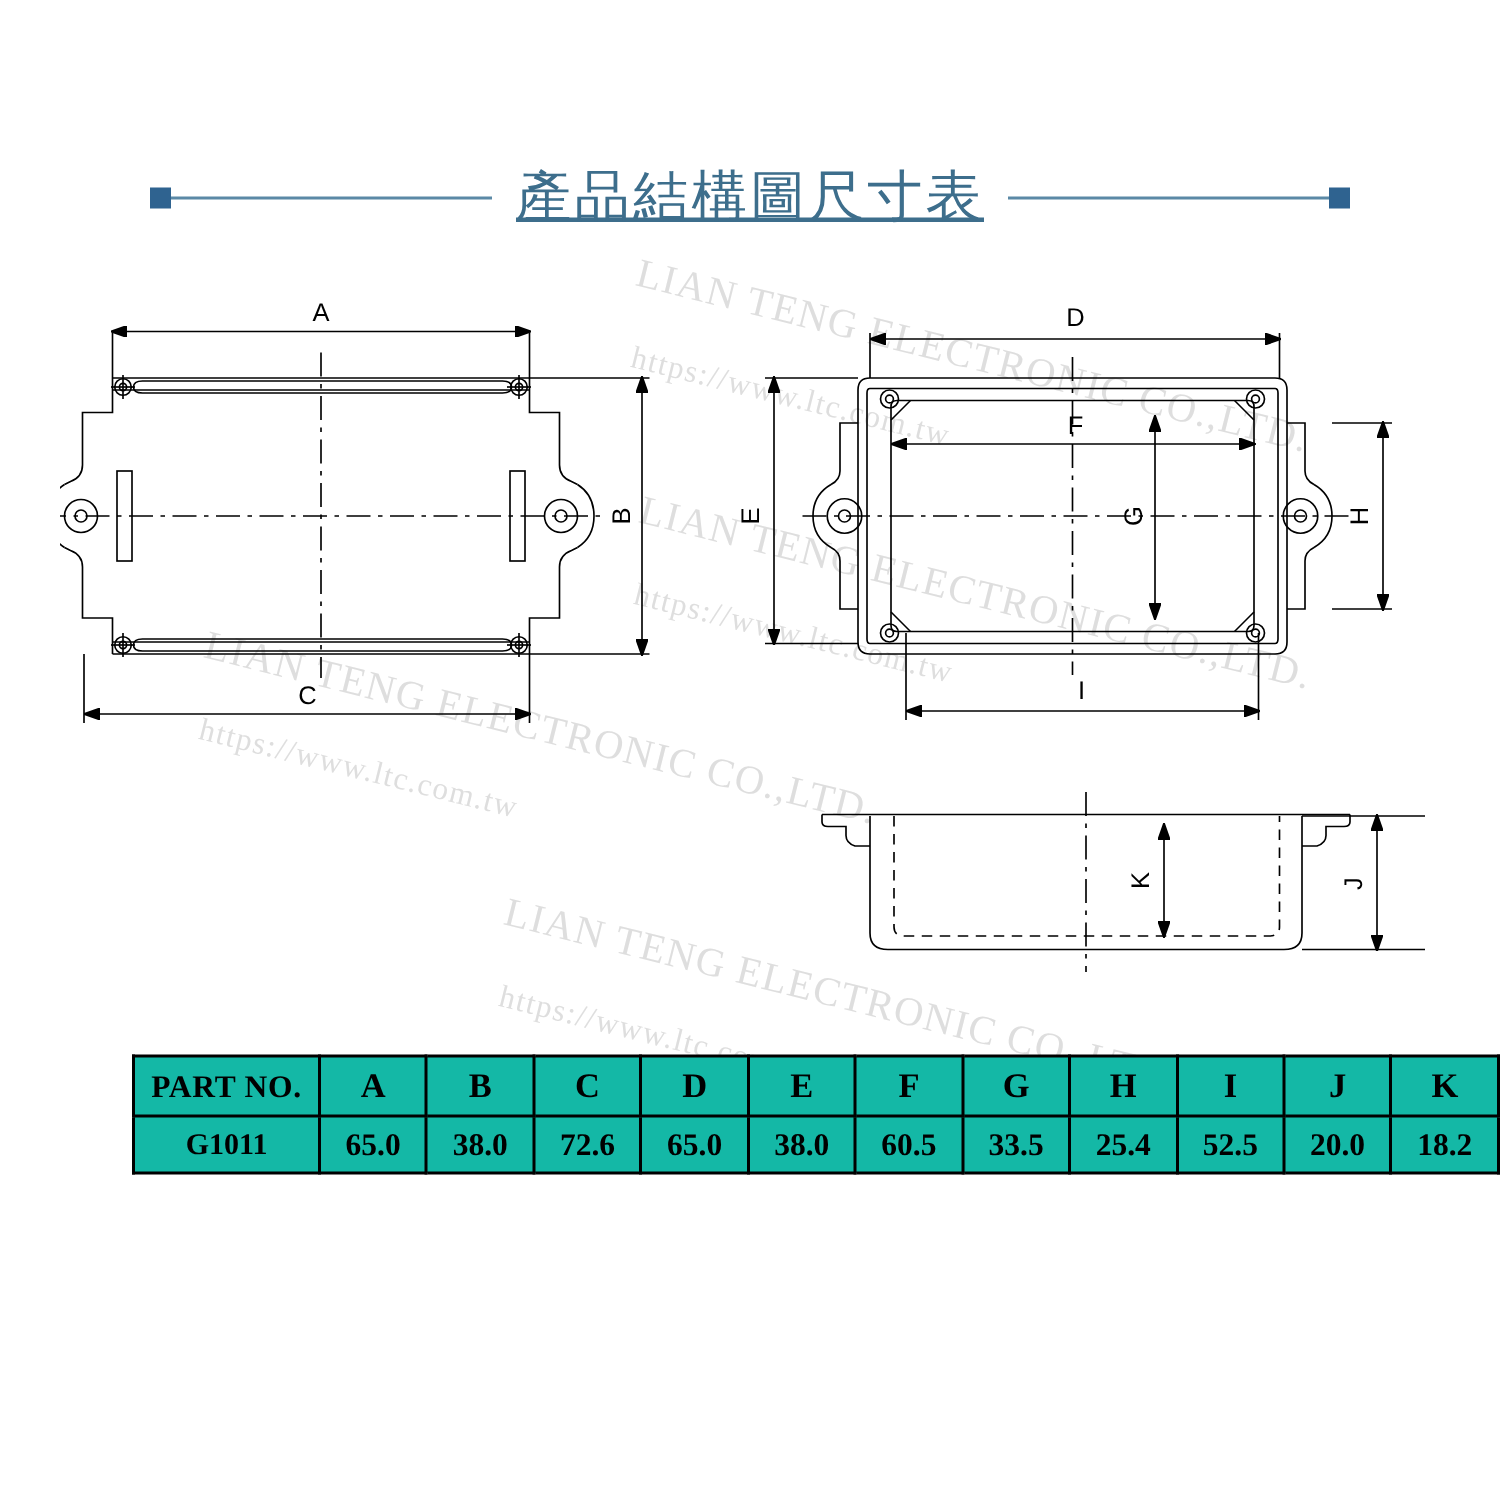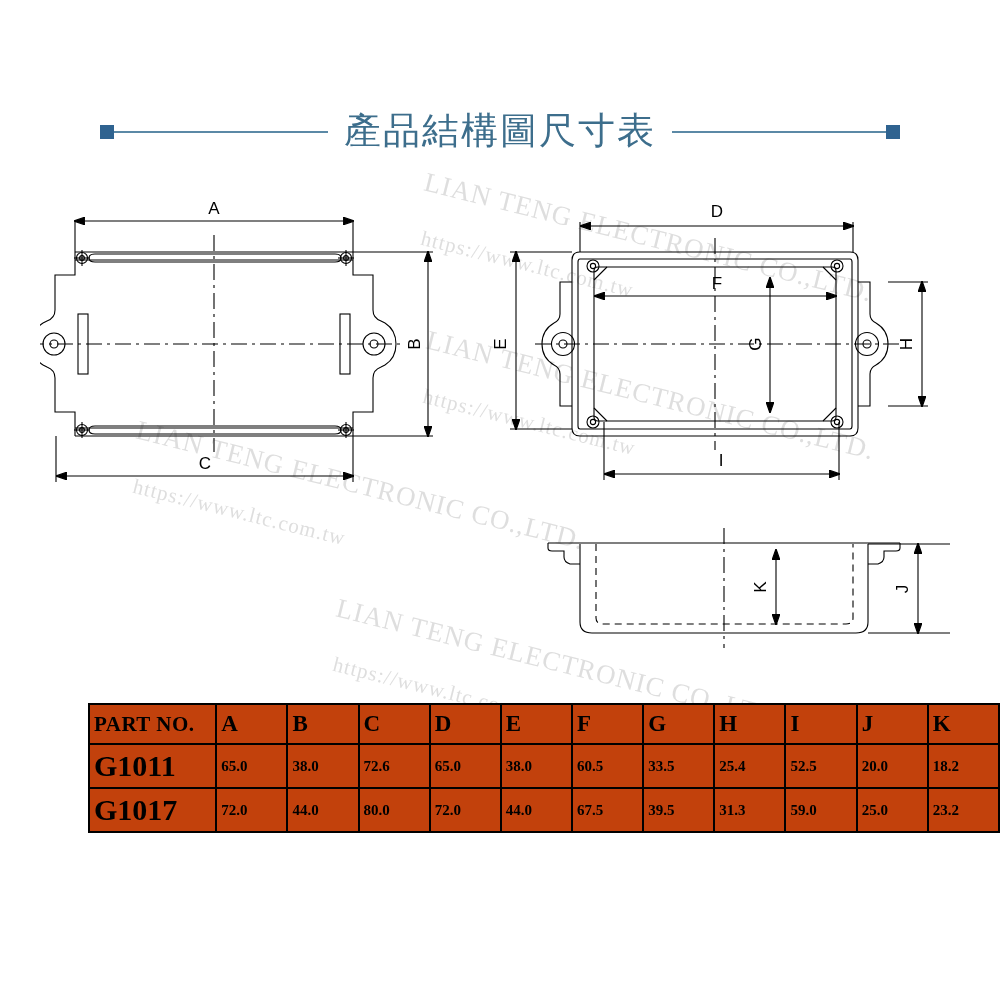--- a/index.html
+++ b/index.html
@@ -25,20 +25,21 @@
   .title-cap{
     position:absolute;top:-6px;width:14px;height:14px;background:#2f6390;
   }
   .title-rule.left .title-cap{left:-6px;}
   .title-rule.right .title-cap{right:-6px;}
   .title-text{
     font-family:"DejaVu Sans", sans-serif;
     font-size:37px;color:#3d6e8c;letter-spacing:2px;
     white-space:nowrap;line-height:1;
     padding-bottom:4px;
+    text-decoration:underline;
   }
 
   
   .draw{position:absolute;}
   #view-top{left:40px;top:190px;}
   #view-bottom-plan{left:480px;top:190px;}
   #view-section{left:480px;top:500px;}
 
   
   #wm{
@@ -57,28 +58,28 @@
   
   #spec-table{
     position:absolute;left:88px;top:703px;
     border-collapse:collapse;
     font-family:"Liberation Serif", serif;
     font-weight:bold;
     background:transparent;
   }
   #spec-table th,#spec-table td{
     border:2px solid #000;
-    text-align:left;
+    text-align:center;
     vertical-align:middle;
-    background:#c2410c;
+    background:#14b8a6;
     padding:4px;
   }
   #spec-table th{height:30px;font-size:23px;}
-  #spec-table td{height:28px;font-size:15px;}
-  #spec-table th.partno,#spec-table td.partno{width:120px;font-size:30px;}
+  #spec-table td{height:28px;font-size:21px;}
+  #spec-table th.partno,#spec-table td.partno{width:120px;font-size:20px;}
   #spec-table th.dim,#spec-table td.dim{width:64px;}
   #spec-table th.partno{font-size:21px;letter-spacing:.5px;}
 </style>
 </head>
 <body>
 
 <div id="page">
 
   <div id="wm">
     <div class="wm-item wm-name" style="left:418px;top:222px;transform:rotate(14deg);">LIAN TENG ELECTRONIC CO.,LTD.</div>
@@ -287,30 +288,16 @@
         <td class="dim">72.6</td>
         <td class="dim">65.0</td>
         <td class="dim">38.0</td>
         <td class="dim">60.5</td>
         <td class="dim">33.5</td>
         <td class="dim">25.4</td>
         <td class="dim">52.5</td>
         <td class="dim">20.0</td>
         <td class="dim">18.2</td>
       </tr>
-      <tr>
-        <td class="partno">G1017</td>
-        <td class="dim">72.0</td>
-        <td class="dim">44.0</td>
-        <td class="dim">80.0</td>
-        <td class="dim">72.0</td>
-        <td class="dim">44.0</td>
-        <td class="dim">67.5</td>
-        <td class="dim">39.5</td>
-        <td class="dim">31.3</td>
-        <td class="dim">59.0</td>
-        <td class="dim">25.0</td>
-        <td class="dim">23.2</td>
-      </tr>
     </tbody>
   </table>
 
 </div>
 
 </body></html>

